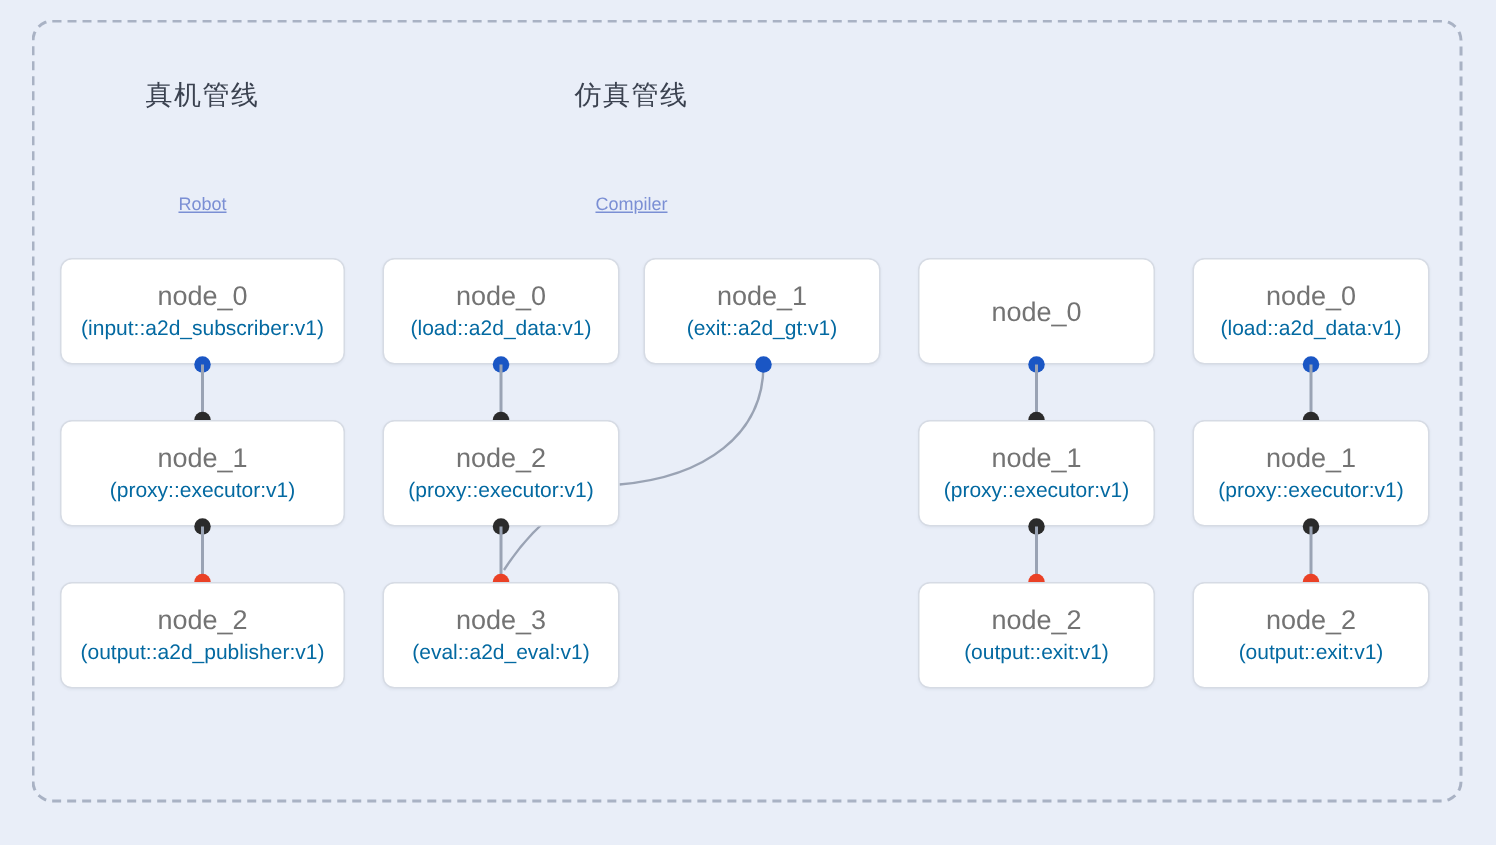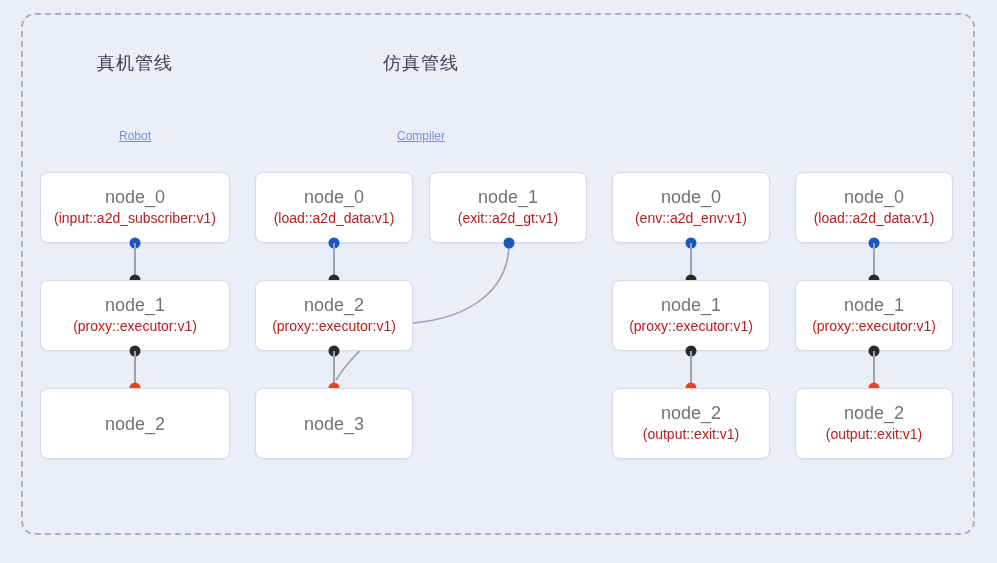--- a/index.html
+++ b/index.html
@@ -81,21 +81,21 @@
     box-shadow: 0 1px 2px rgba(40,50,80,0.05);
   }
   .node-title {
     font-size: 18px;
     color: #737373;
     line-height: 20px;
     white-space: nowrap;
   }
   .node-sub {
     font-size: 14px;
-    color: #b91c1c;
+    color: #0369a1;
     line-height: 22px;
     white-space: nowrap;
   }
 
   
   .port {
     position: absolute;
     width: 11px;
     height: 11px;
     border-radius: 50%;
@@ -151,20 +151,21 @@
     <div class="node" style="left:40px; top:280px; width:190px; height:71px;">
       <div class="node-title">node_1</div>
       <div class="node-sub">(proxy::executor:v1)</div>
     </div>
     <div class="port black" style="left:135px; top:351px;"></div>
     <div class="edge-v" style="left:135px; top:351px; height:37px;"></div>
     <div class="port red" style="left:135px; top:388px;"></div>
 
     <div class="node" style="left:40px; top:388px; width:190px; height:71px;">
       <div class="node-title">node_2</div>
+      <div class="node-sub">(output::a2d_publisher:v1)</div>
     </div>
 
     <div class="column" style="left:255px; width:332px;">
       <div class="col-title">仿真管线</div>
       <div class="col-subtitle">Compiler</div>
     </div>
 
     <div class="node" style="left:255px; top:172px; width:158px; height:71px;">
       <div class="node-title">node_0</div>
       <div class="node-sub">(load::a2d_data:v1)</div>
@@ -182,26 +183,26 @@
     <div class="node" style="left:255px; top:280px; width:158px; height:71px;">
       <div class="node-title">node_2</div>
       <div class="node-sub">(proxy::executor:v1)</div>
     </div>
     <div class="port black" style="left:334px; top:351px;"></div>
     <div class="edge-v" style="left:334px; top:351px; height:37px;"></div>
     <div class="port red" style="left:334px; top:388px;"></div>
 
     <div class="node" style="left:255px; top:388px; width:158px; height:71px;">
       <div class="node-title">node_3</div>
+      <div class="node-sub">(eval::a2d_eval:v1)</div>
     </div>
 
 
     <div class="node" style="left:612px; top:172px; width:158px; height:71px;">
       <div class="node-title">node_0</div>
-      <div class="node-sub">(env::a2d_env:v1)</div>
     </div>
     <div class="port blue" style="left:691px; top:243px;"></div>
     <div class="edge-v" style="left:691px; top:243px; height:37px;"></div>
     <div class="port black" style="left:691px; top:280px;"></div>
 
     <div class="node" style="left:612px; top:280px; width:158px; height:71px;">
       <div class="node-title">node_1</div>
       <div class="node-sub">(proxy::executor:v1)</div>
     </div>
     <div class="port black" style="left:691px; top:351px;"></div>

